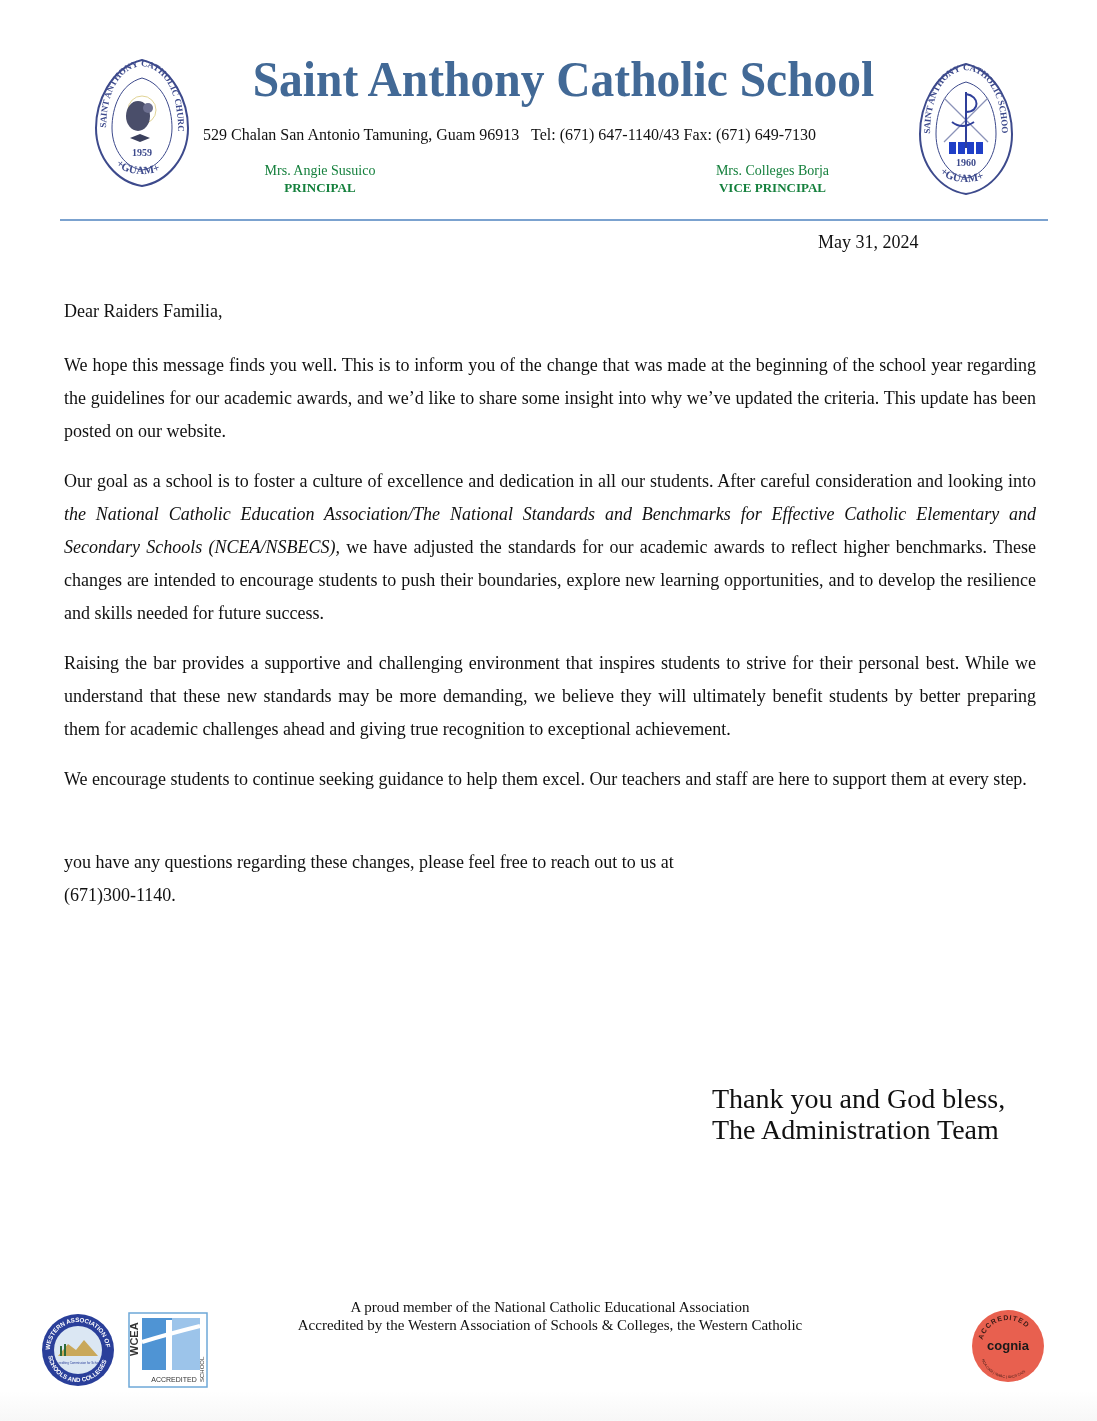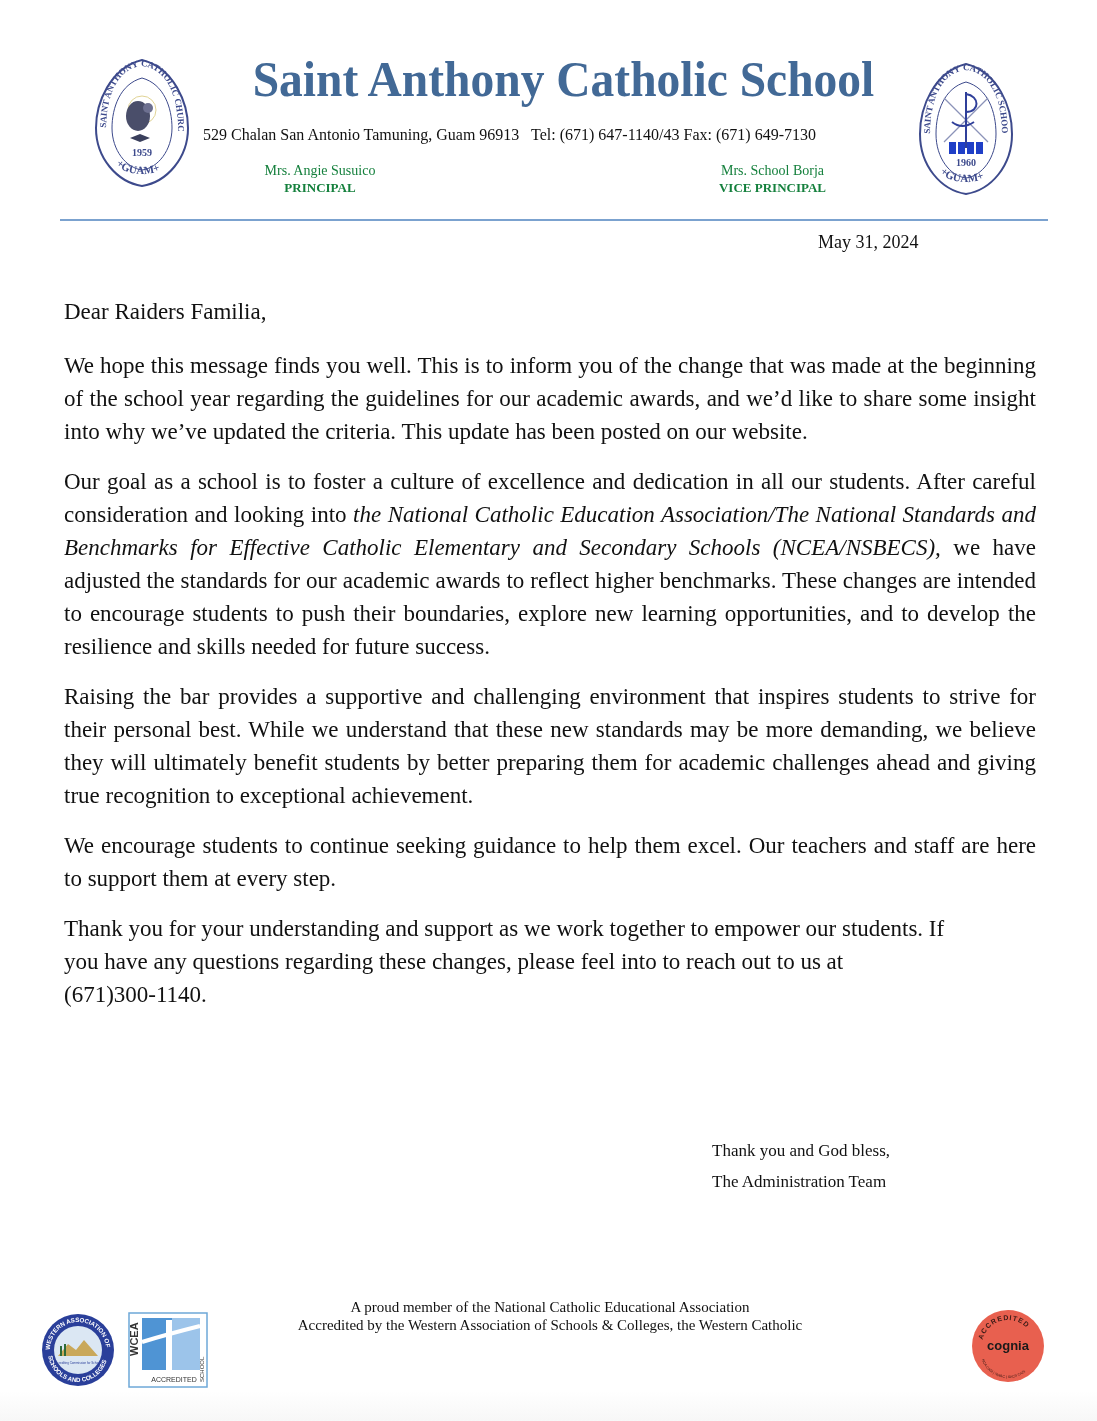--- a/index.html
+++ b/index.html
@@ -38,30 +38,30 @@
 
   .header-rule {
     position: absolute; left: 60px; top: 219px; width: 988px; height: 2px;
     background: #7ba2cf;
   }
   .date {
     position: absolute; left: 818px; top: 232px; font-size: 18px;
   }
   .letter {
     position: absolute; left: 64px; top: 295px; width: 972px;
-    font-size: 23px; line-height: 33px;
+    font-size: 18px; line-height: 33px;
   }
   .letter p { margin: 0 0 17px 0; text-align: justify; }
   .letter p.salutation { margin-bottom: 21px; }
   .letter .last-line-left { text-align: left; }
   .letter em { font-style: italic; }
 
   .closing {
-    position: absolute; left: 712px; top: 1135px;
-    font-size: 17px; line-height: 31px;
+    position: absolute; left: 712px; top: 1083px;
+    font-size: 28px; line-height: 31px;
   }
   .footer-text {
     position: absolute; left: 240px; top: 1298px; width: 620px;
     text-align: center; font-size: 15px; line-height: 18px;
   }
   .badge { position: absolute; }
   .badge-wasc { left: 40px; top: 1312px; width: 76px; height: 76px; }
   .badge-wcea { left: 128px; top: 1312px; width: 80px; height: 76px; }
   .badge-cognia { left: 966px; top: 1308px; width: 84px; height: 76px; }
 </style>
@@ -116,37 +116,37 @@
 </svg>
 
 <div class="school-title">Saint Anthony Catholic School</div>
 <div class="address">529 Chalan San Antonio Tamuning, Guam 96913   Tel: (671) 647-1140/43 Fax: (671) 649-7130</div>
 
 <div class="officer officer-principal">
   <div>Mrs. Angie Susuico</div>
   <div class="role">PRINCIPAL</div>
 </div>
 <div class="officer officer-vice">
-  <div>Mrs. School Borja</div>
+  <div>Mrs. Colleges Borja</div>
   <div class="role">VICE PRINCIPAL</div>
 </div>
 
 <div class="header-rule"></div>
 
 <div class="date">May 31, 2024</div>
 
 <div class="letter">
   <p class="salutation">Dear Raiders Familia,</p>
   <p>We hope this message finds you well. This is to inform you of the change that was made at the beginning of the school year regarding the guidelines for our academic awards, and we’d like to share some insight into why we’ve updated the criteria. This update has been posted on our website.</p>
   <p><span>Our goal as a school is to foster a culture of excellence and dedication in all our students. After careful consideration and looking into </span><em>the National Catholic Education Association/The National Standards and Benchmarks for Effective Catholic Elementary and Secondary Schools (NCEA/NSBECS),</em><span> we have adjusted the standards for our academic awards to reflect higher benchmarks. These changes are intended to encourage students to push their boundaries, explore new learning opportunities, and to develop the resilience and skills needed for future success.</span></p>
   <p>Raising the bar provides a supportive and challenging environment that inspires students to strive for their personal best. While we understand that these new standards may be more demanding, we believe they will ultimately benefit students by better preparing them for academic challenges ahead and giving true recognition to exceptional achievement.</p>
   <p>We encourage students to continue seeking guidance to help them excel. Our teachers and staff are here to support them at every step.</p>
   <p class="last-line-left">
-    <span>Thank you for your understanding and support as we work together to empower our students. If</span><br>
-    <span>you have any questions regarding these changes, please feel into to reach out to us at</span><br>
+    <br>
+    <span>you have any questions regarding these changes, please feel free to reach out to us at</span><br>
     <span>(671)300-1140.</span>
   </p>
 </div>
 
 <div class="closing">
   <div>Thank you and God bless,</div>
   <div>The Administration Team</div>
 </div>
 
 <svg class="badge badge-wasc" viewBox="0 0 76 76">

